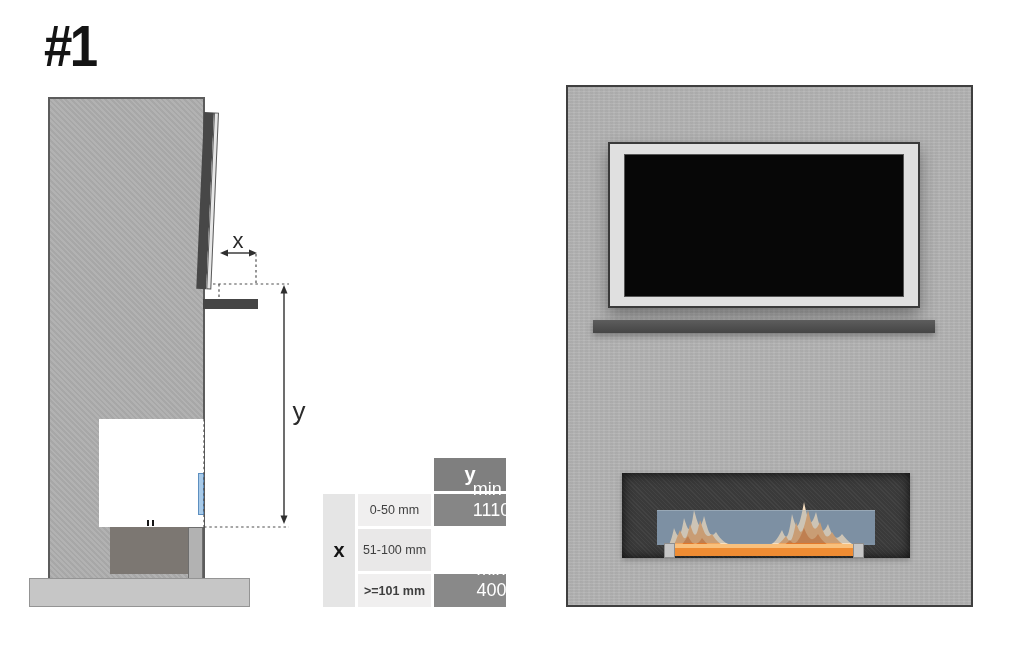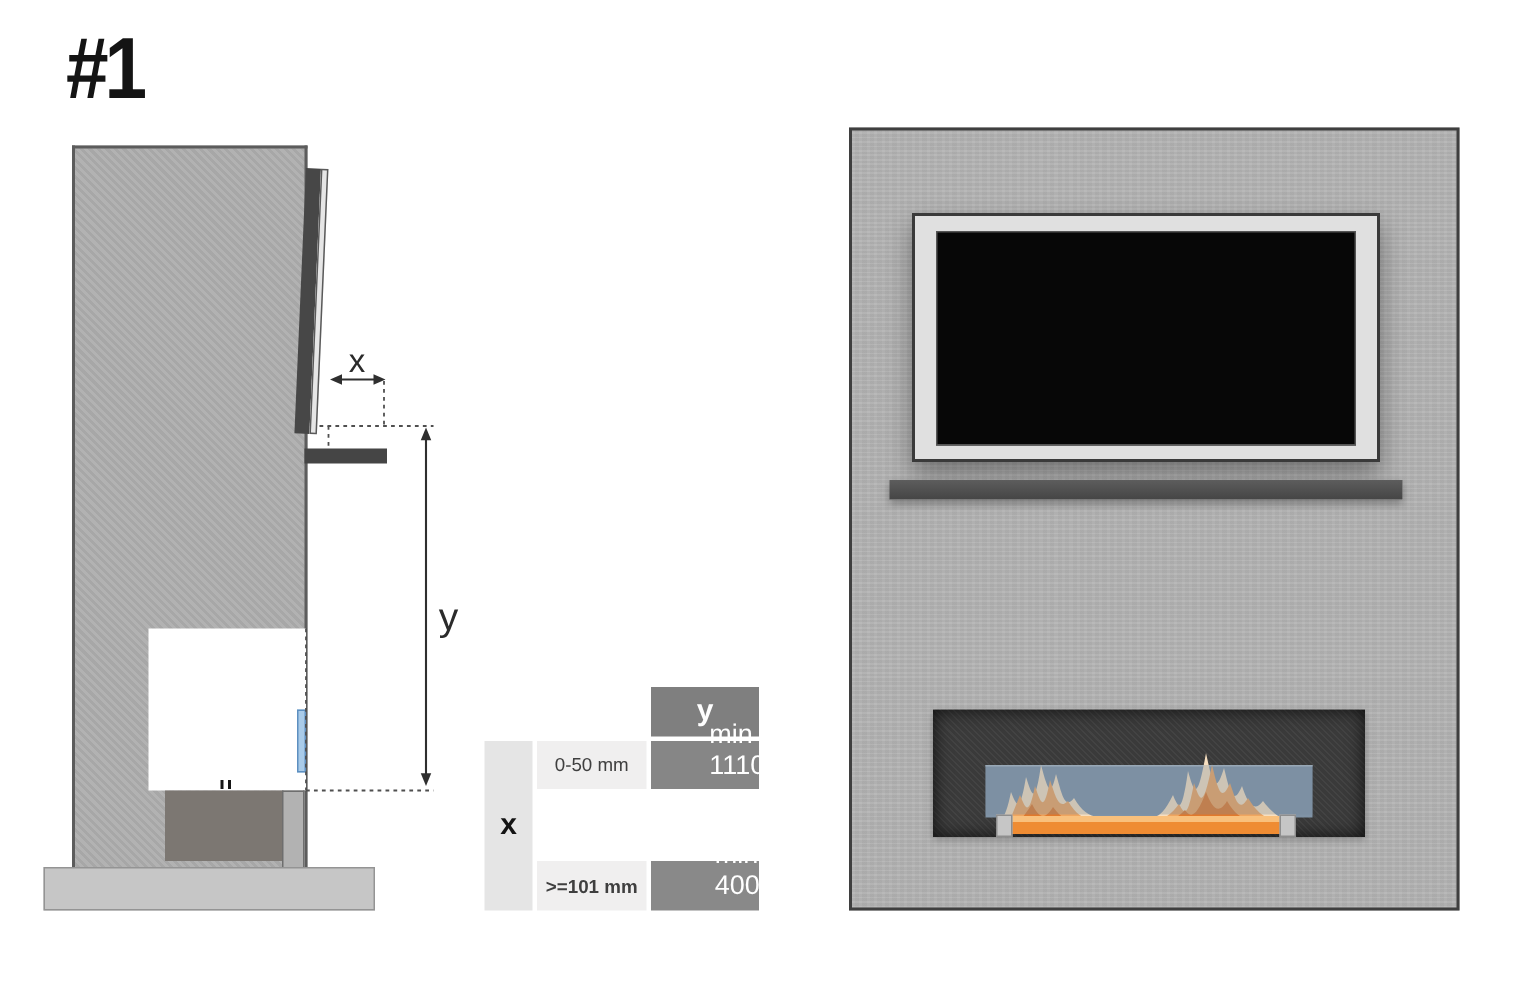--- a/index.html
+++ b/index.html
@@ -131,20 +131,21 @@
     </svg>
   </div>
 
   <div id="clearance-table" class="abs">
     <div id="th-y" class="cell">y</div>
     <div id="th-x" class="cell">x</div>
 
     <div id="range-1" class="cell range-cell">0-50 mm</div>
     <div id="value-1" class="cell value-cell">min 1110 mm</div>
 
+    <div id="range-2" class="cell range-cell">51-100 mm</div>
 
     <div id="range-3" class="cell range-cell">&gt;=101 mm</div>
     <div id="value-3" class="cell value-cell">min 400 mm</div>
   </div>
 
   <div>
     <div id="front-wall" class="abs"></div>
 
     <div id="front-tv" class="abs">
       <div id="front-tv-screen"></div>

